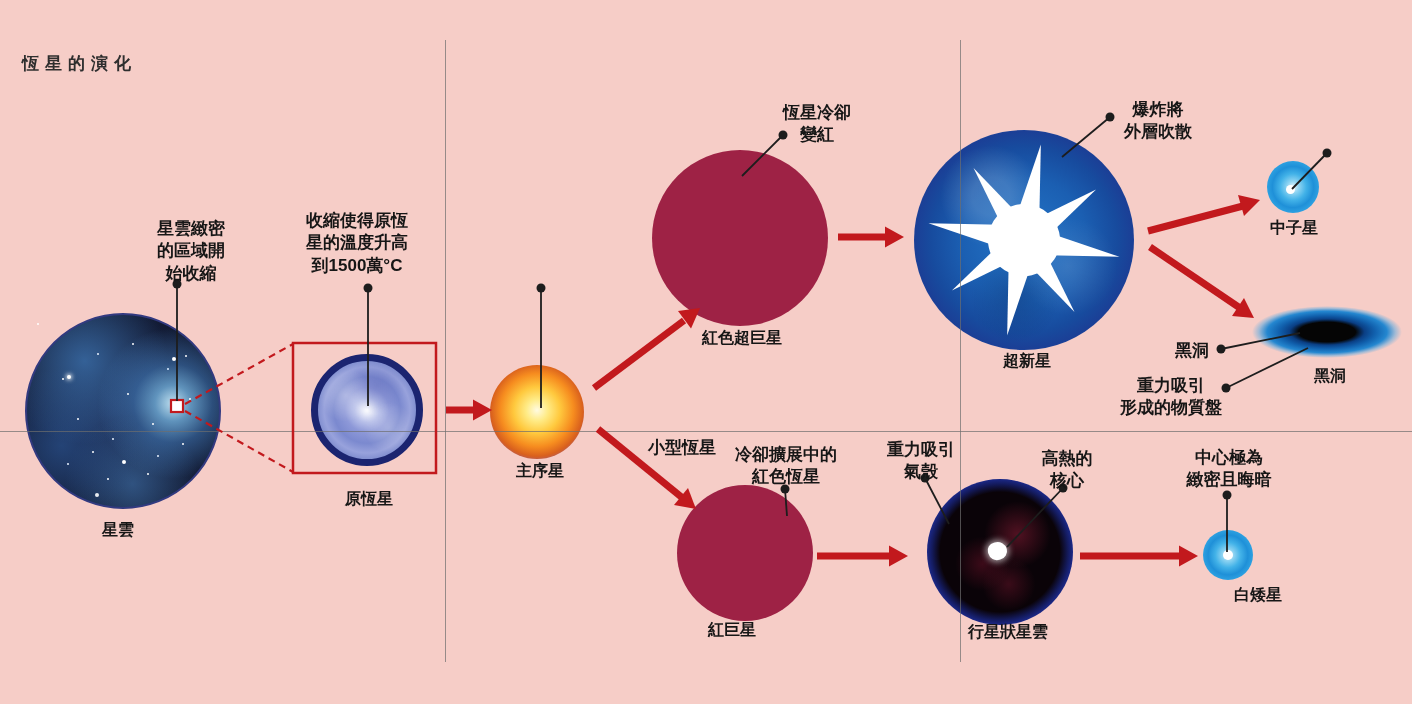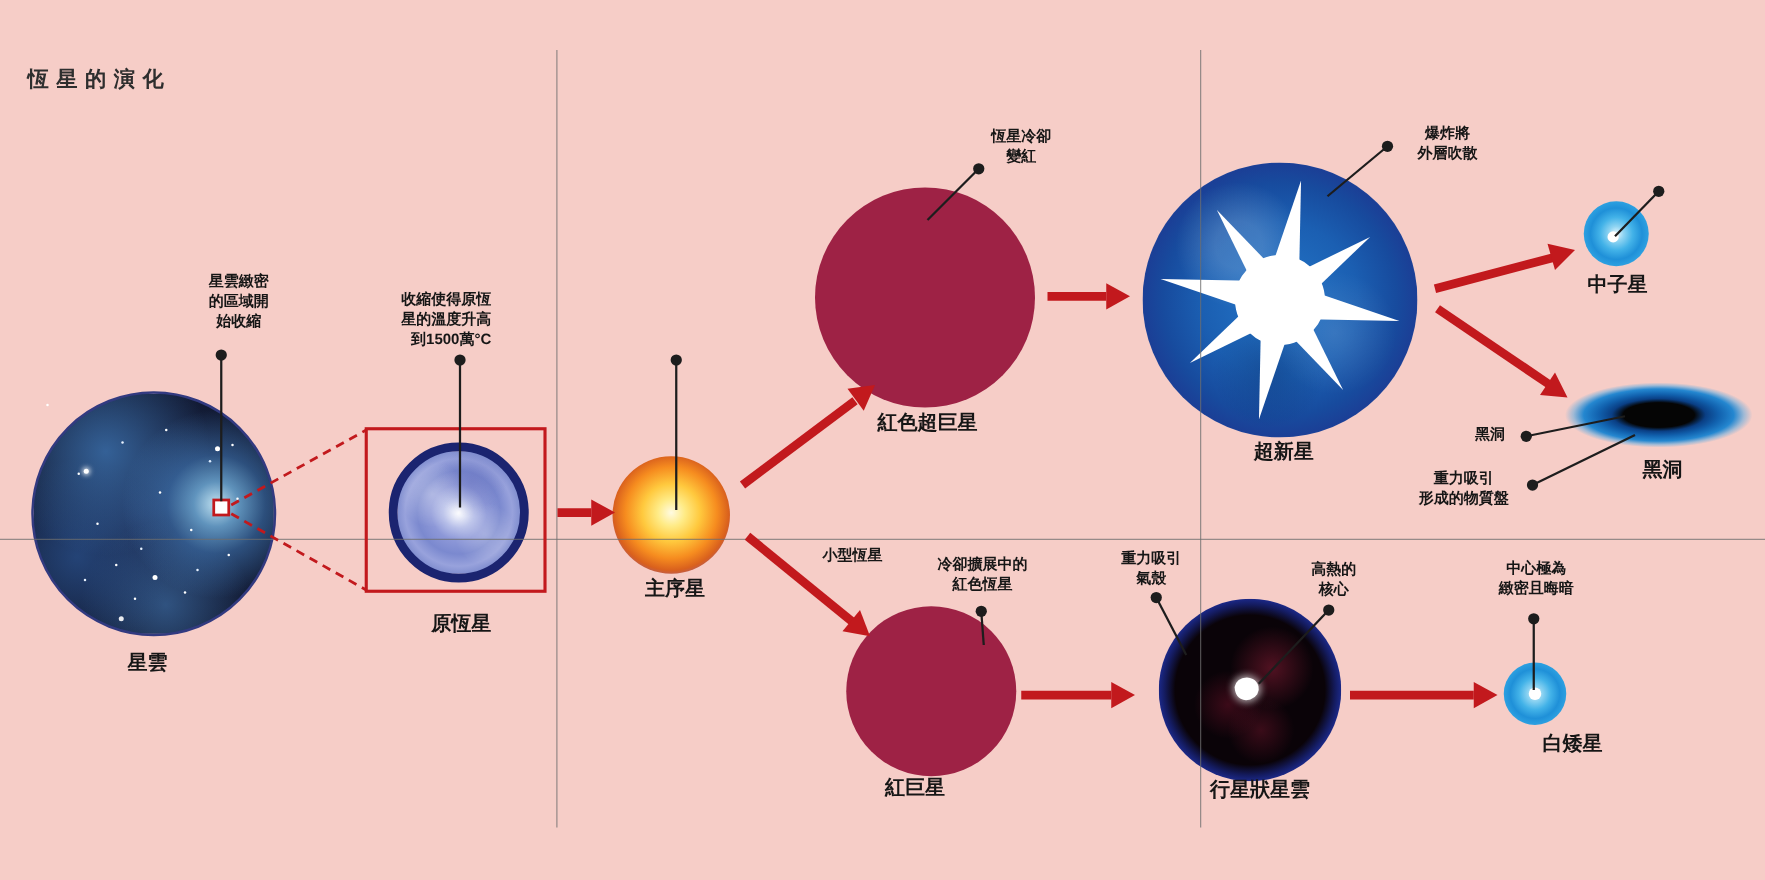--- a/index.html
+++ b/index.html
@@ -8,21 +8,21 @@
 
   .title{position:absolute;left:22px;top:52px;font-size:17px;font-weight:bold;
          letter-spacing:6px;color:#2e2e2e;z-index:10;}
 
   .divider{position:absolute;background:#6e6e6e;opacity:.7;z-index:6;}
   .v1{left:445px;top:40px;width:1px;height:622px;}
   .v2{left:960px;top:40px;width:1px;height:622px;}
   .h1{left:0;top:431px;width:1412px;height:1px;}
 
   .callout{position:absolute;transform:translateX(-50%);text-align:center;
-           font-size:12px;font-weight:bold;line-height:1.32;color:#161616;
+           font-size:17px;font-weight:bold;line-height:1.32;color:#161616;
            white-space:pre-line;z-index:10;}
   .stage-name{position:absolute;transform:translateX(-50%);text-align:center;
            font-size:16px;font-weight:bold;color:#161616;white-space:pre-line;z-index:10;}
 
   .star{position:absolute;border-radius:50%;z-index:2;}
 
   .nebula{left:25px;top:313px;width:192px;height:192px;border:2px solid #323a80;
     background:
       radial-gradient(circle at 76% 46%, rgba(200,235,250,.95) 0%, rgba(120,185,230,.75) 10%, rgba(70,130,195,.5) 22%, rgba(40,80,150,0) 42%),
       radial-gradient(circle at 30% 24%, rgba(62,118,180,.75) 0%, rgba(40,80,150,0) 42%),
@@ -241,21 +241,21 @@
     </g>
     <g>
       <circle class="ldot" cx="1227" cy="495" r="4.5"></circle>
         <line class="leader" x1="1227" y1="495" x2="1227" y2="552"></line>
     </g>
   </svg>
 
   <div class="callout" style="left:176px;top:218px;margin-left:15px;">星雲緻密
 的區域開
 始收縮</div>
-  <div class="callout" style="left:357px;top:232px;text-align:right;">收縮使得原恆
+  <div class="callout" style="left:357px;top:210px;">收縮使得原恆
 星的溫度升高
 到1500萬°C</div>
   <div class="callout" style="left:817px;top:102px;">恆星冷卻
 變紅</div>
   <div class="callout" style="left:1158px;top:99px;">爆炸將
 外層吹散</div>
   <div class="callout" style="left:1192px;top:340px;">黑洞</div>
   <div class="callout" style="left:1171px;top:375px;">重力吸引
 形成的物質盤</div>
   <div class="callout" style="left:682px;top:437px;">小型恆星</div>

